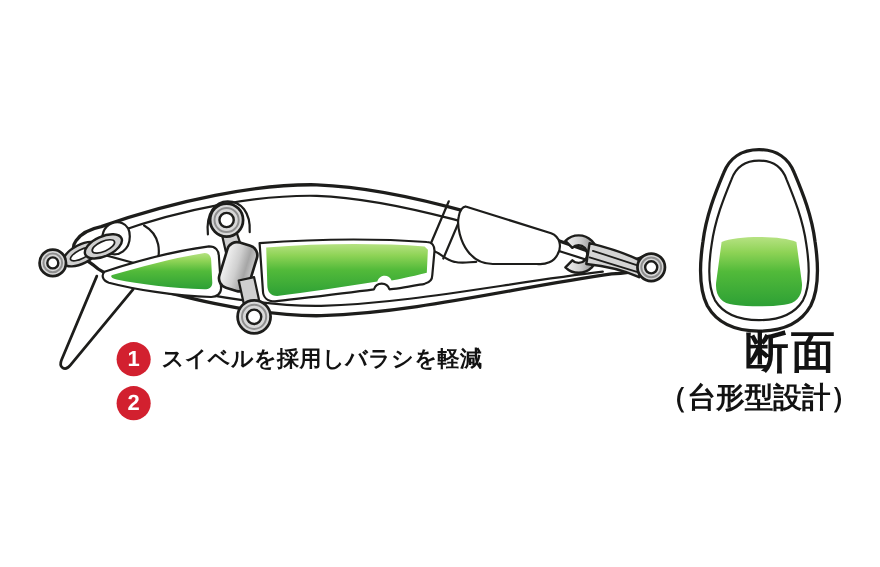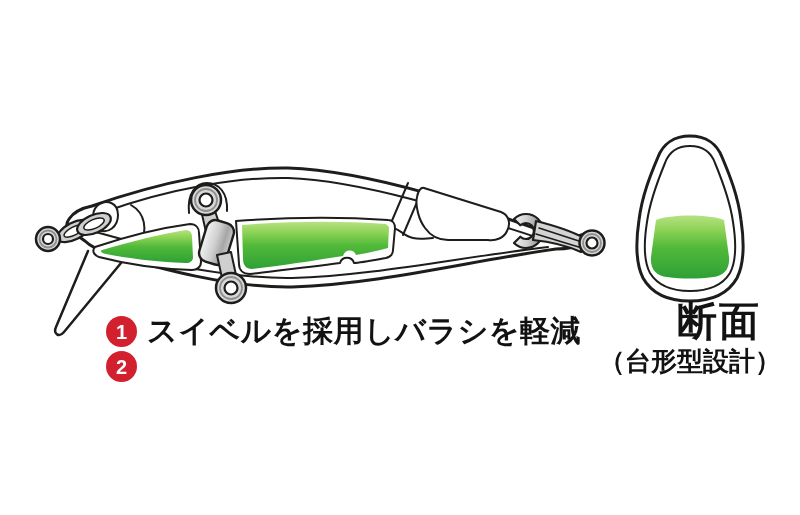--- a/index.html
+++ b/index.html
@@ -10,21 +10,21 @@
   .art { position:absolute; left:0; top:0; }
   .ann { position:absolute; display:flex; align-items:center; gap:10px; }
   .ann1 { left:106px; top:311px; }
   .ann2 { left:106px; top:351px; }
   .badge {
     width:31px; height:31px; border-radius:50%; background:#d2202f; color:#ffffff;
     font-weight:bold; font-size:20px; display:flex; align-items:center; justify-content:center;
     flex:0 0 auto; line-height:1;
   }
   .ann-text {
-    font-size:30px; font-weight:800; color:#121212; white-space:nowrap; letter-spacing:0.5px;
+    font-size:20px; font-weight:800; color:#121212; white-space:nowrap; letter-spacing:0.5px;
   }
   .cs-title {
     position:absolute; left:629px; top:299px; width:180px; text-align:center;
     font-size:40px; font-weight:900; color:#121212; line-height:1.1; letter-spacing:2px;
   }
   .cs-sub {
     position:absolute; left:565px; top:347px; width:250px; text-align:center;
     font-size:26px; font-weight:800; color:#121212; line-height:1.1;
   }
 </style>

